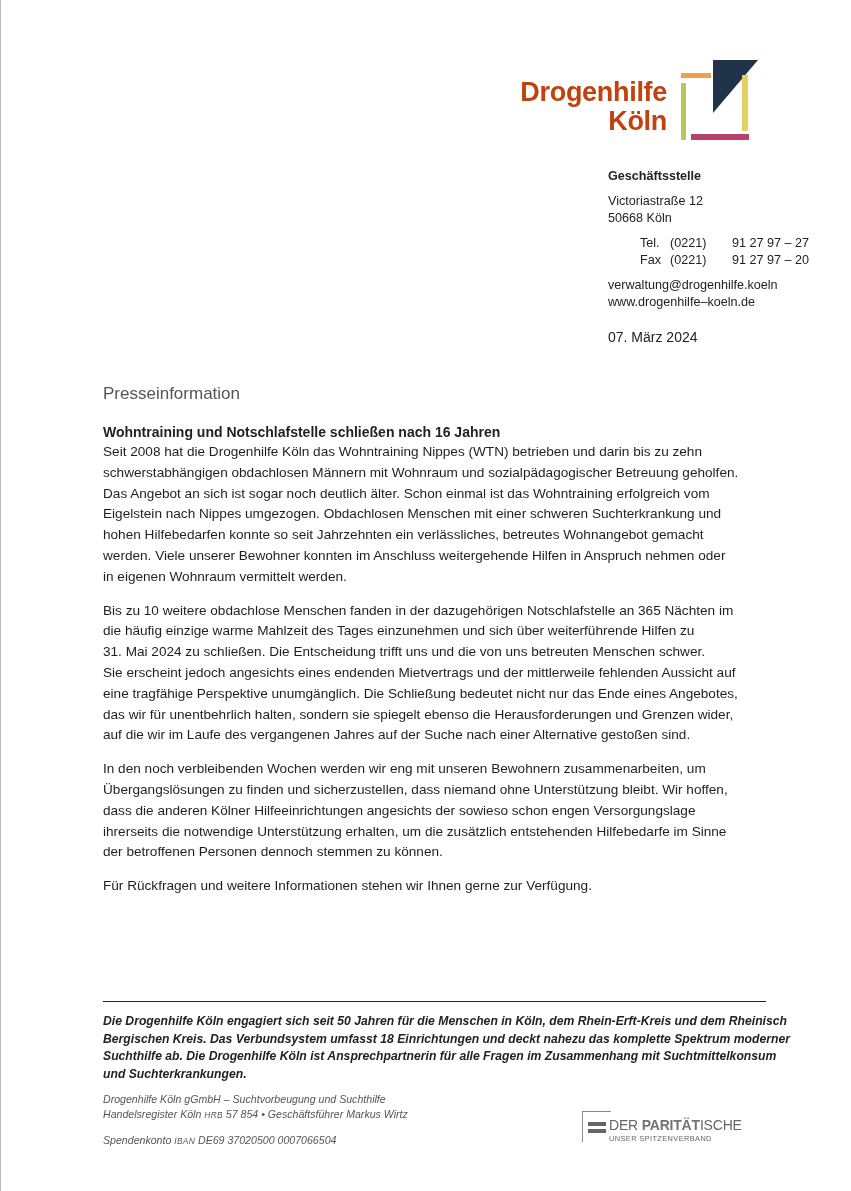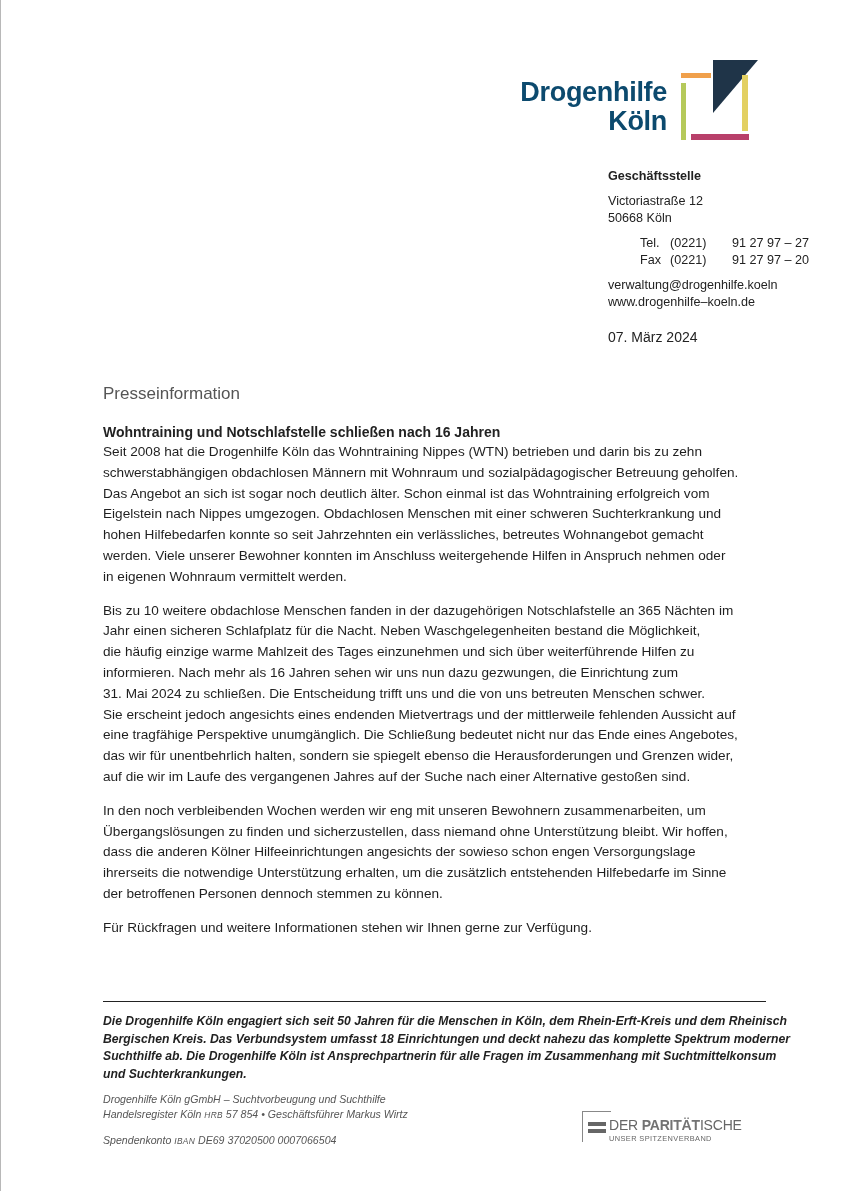--- a/index.html
+++ b/index.html
@@ -5,21 +5,21 @@
   html, body { margin: 0; padding: 0; background: #ffffff; }
   body {
     width: 851px; height: 1191px; position: relative; overflow: hidden;
     font-family: "Liberation Sans", "DejaVu Sans", sans-serif;
     color: #1f1f1f;
   }
   .left-edge { position: absolute; left: 0; top: 0; width: 1px; height: 1191px; background: #b8b8b8; }
 
   
   .logo-text { position: absolute; right: 184px; top: 78px; text-align: right;
-    color: #0c4a6e; font-weight: bold; font-size: 27px; line-height: 29px; letter-spacing: -0.3px; }
+    color: #c2410c; font-weight: bold; font-size: 27px; line-height: 29px; letter-spacing: -0.3px; }
   .logo-mark { position: absolute; left: 678px; top: 58px; width: 84px; height: 86px; }
 
   
   .addr { position: absolute; left: 608px; top: 168px; font-size: 12.6px; color: #222; line-height: 17px; }
   .addr .title { font-weight: bold; margin-bottom: 8px; }
   .addr .blk { margin-bottom: 8px; }
   .addr .row { display: flex; margin-left: 32px; }
   .addr .lbl { width: 30px; }
   .addr .area { width: 62px; }
   .addr .date { margin-top: 18px; font-size: 14px; }
@@ -96,23 +96,21 @@
     <span class="line">Seit 2008 hat die Drogenhilfe Köln das Wohntraining Nippes (WTN) betrieben und darin bis zu zehn</span>
     <span class="line">schwerstabhängigen obdachlosen Männern mit Wohnraum und sozialpädagogischer Betreuung geholfen.</span>
     <span class="line">Das Angebot an sich ist sogar noch deutlich älter. Schon einmal ist das Wohntraining erfolgreich vom</span>
     <span class="line">Eigelstein nach Nippes umgezogen. Obdachlosen Menschen mit einer schweren Suchterkrankung und</span>
     <span class="line">hohen Hilfebedarfen konnte so seit Jahrzehnten ein verlässliches, betreutes Wohnangebot gemacht</span>
     <span class="line">werden. Viele unserer Bewohner konnten im Anschluss weitergehende Hilfen in Anspruch nehmen oder</span>
     <span class="line">in eigenen Wohnraum vermittelt werden.</span>
   </p>
   <p>
     <span class="line">Bis zu 10 weitere obdachlose Menschen fanden in der dazugehörigen Notschlafstelle an 365 Nächten im</span>
-    <span class="line">Jahr einen sicheren Schlafplatz für die Nacht.  Neben Waschgelegenheiten bestand die Möglichkeit,</span>
     <span class="line">die häufig einzige warme Mahlzeit des Tages einzunehmen und sich über weiterführende Hilfen zu</span>
-    <span class="line">informieren. Nach mehr als 16 Jahren sehen wir uns nun dazu gezwungen, die Einrichtung zum</span>
     <span class="line">31. Mai 2024 zu schließen. Die Entscheidung trifft uns und die von uns betreuten Menschen schwer.</span>
     <span class="line">Sie erscheint jedoch angesichts eines endenden Mietvertrags und der mittlerweile fehlenden Aussicht auf</span>
     <span class="line">eine tragfähige Perspektive unumgänglich. Die Schließung bedeutet nicht nur das Ende eines Angebotes,</span>
     <span class="line">das wir für unentbehrlich halten, sondern sie spiegelt ebenso die Herausforderungen und Grenzen wider,</span>
     <span class="line">auf die wir im Laufe des vergangenen Jahres auf der Suche nach einer Alternative gestoßen sind.</span>
   </p>
   <p>
     <span class="line">In den noch verbleibenden Wochen werden wir eng mit unseren Bewohnern zusammenarbeiten, um</span>
     <span class="line">Übergangslösungen zu finden und sicherzustellen, dass niemand ohne Unterstützung bleibt. Wir hoffen,</span>
     <span class="line">dass die anderen Kölner Hilfeeinrichtungen angesichts der sowieso schon engen Versorgungslage</span>

